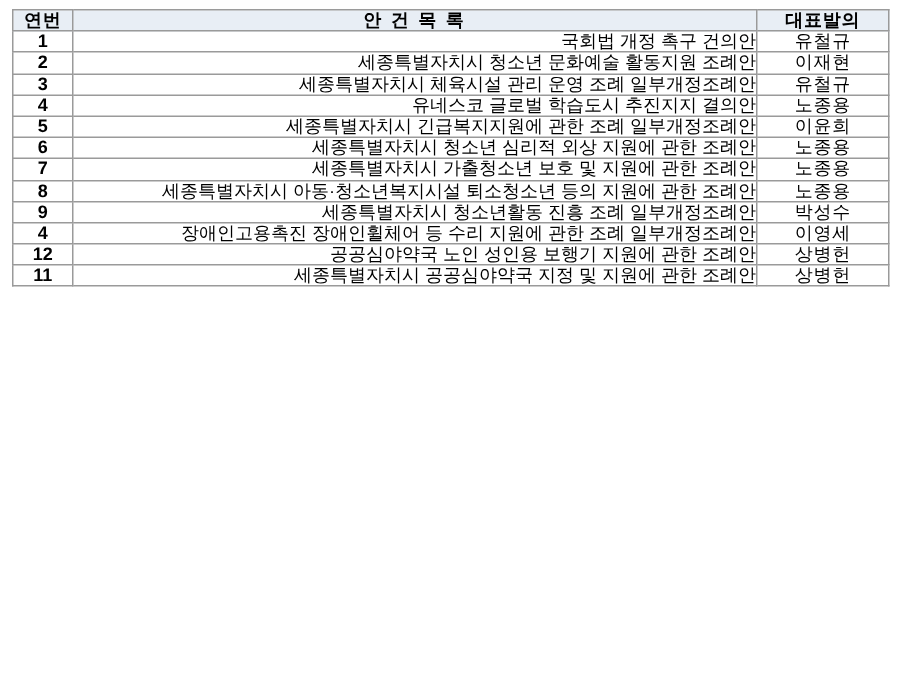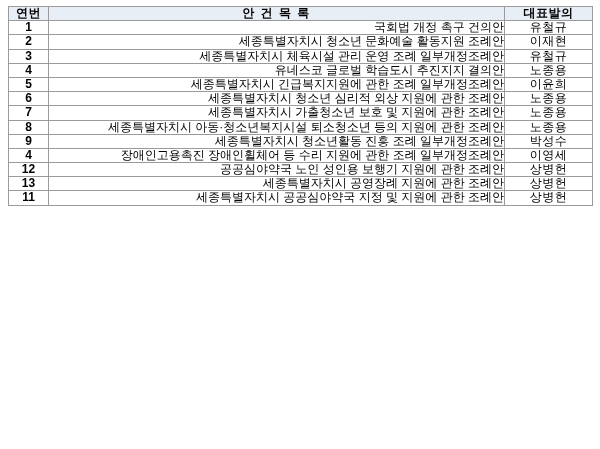--- a/index.html
+++ b/index.html
@@ -143,24 +143,19 @@
           <td class="no">4</td>
           <td class="title">장애인고용촉진 장애인휠체어 등 수리 지원에 관한 조례 일부개정조례안</td>
           <td class="rep">이영세</td>
         </tr>
         <tr>
           <td class="no">12</td>
           <td class="title">공공심야약국 노인 성인용 보행기 지원에 관한 조례안</td>
           <td class="rep">상병헌</td>
         </tr>
         <tr>
-          <td class="no">13</td>
-          <td class="title">세종특별자치시 공영장례 지원에 관한 조례안</td>
-          <td class="rep">상병헌</td>
-        </tr>
-        <tr>
           <td class="no">11</td>
           <td class="title">세종특별자치시 공공심야약국 지정 및 지원에 관한 조례안</td>
           <td class="rep">상병헌</td>
         </tr>
       </tbody>
   </table>
 </div>
 
 </body></html>

